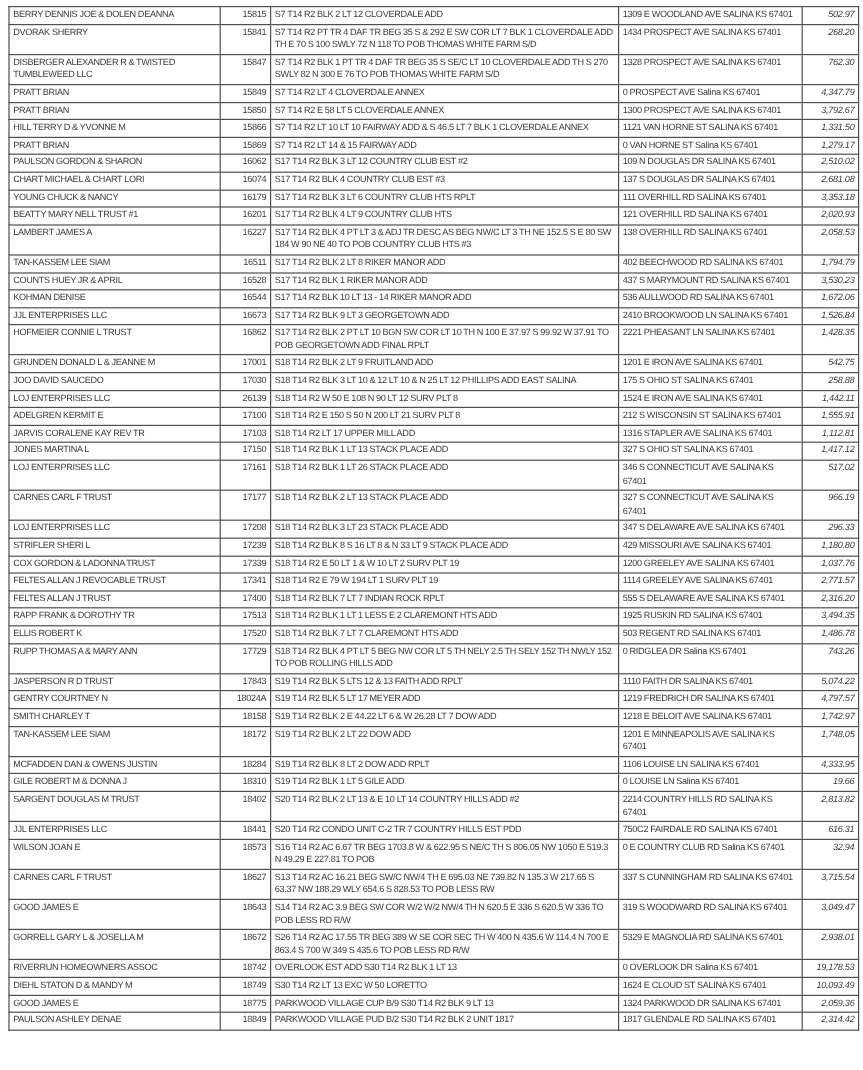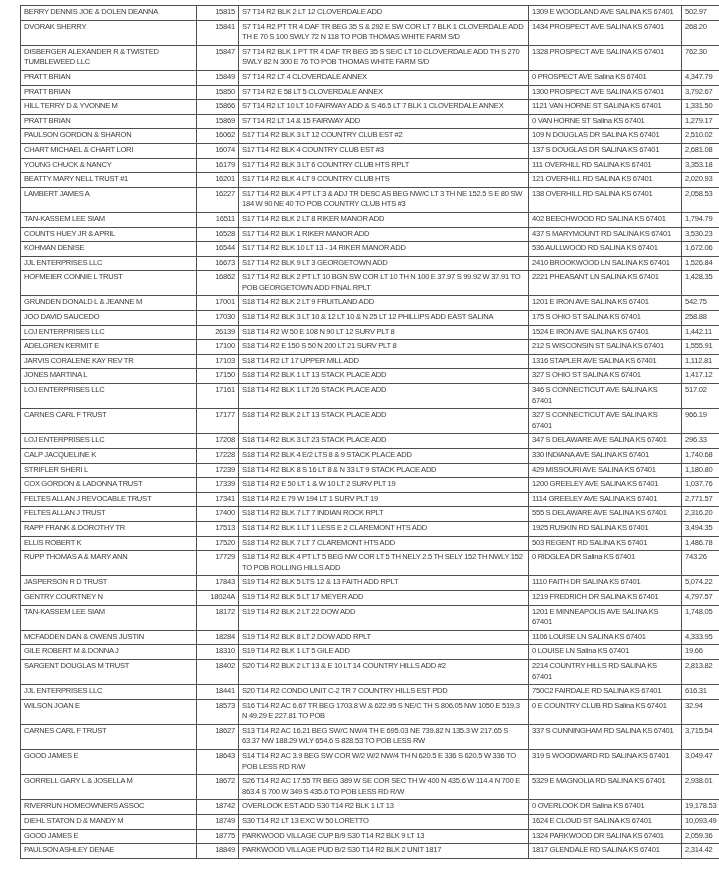--- a/index.html
+++ b/index.html
@@ -6,21 +6,21 @@
     margin:0;
     padding:0;
     background:#ffffff;
     width:719px;
     font-family:"Liberation Sans",sans-serif;
   }
   .page{
     width:719px;
     height:892px;
     box-sizing:border-box;
-    padding:5px 4px 0 20px;
+    padding:5px 4px 0 7px;
     background:#ffffff;
     overflow:hidden;
   }
   table.roll{
     border-collapse:collapse;
     table-layout:fixed;
     width:708px;
   }
   table.roll td{
     border:1px solid #4f4f4f;
@@ -28,21 +28,21 @@
     font-size:7.6px;
     line-height:10.6px;
     letter-spacing:-0.25px;
     color:#3a3a3a;
     padding:1px 3px 2px 3px;
     vertical-align:top;
     overflow:hidden;
     word-spacing:-0.2px;
   }
   td.c-id{text-align:right;padding-right:4px;}
-  td.c-amt{text-align:left;}
+  td.c-amt{text-align:right;font-style:italic;}
 </style>
 </head>
 <body>
 
 <div class="page">
   <table class="roll">
     <colgroup>
       <col style="width:176px">
       <col style="width:42px">
       <col style="width:290px">
@@ -226,27 +226,20 @@
     <td class="c-amt">966.19</td>
   </tr>
         <tr>
     <td class="c-name">LOJ ENTERPRISES LLC</td>
     <td class="c-id">17208</td>
     <td class="c-legal">S18 T14 R2 BLK 3 LT 23 STACK PLACE ADD</td>
     <td class="c-addr">347 S DELAWARE AVE SALINA KS 67401</td>
     <td class="c-amt">296.33</td>
   </tr>
         <tr>
-    <td class="c-name">CALP JACQUELINE K</td>
-    <td class="c-id">17228</td>
-    <td class="c-legal">S18 T14 R2 BLK 4 E/2 LTS 8 &amp; 9 STACK PLACE ADD</td>
-    <td class="c-addr">330 INDIANA AVE SALINA KS 67401</td>
-    <td class="c-amt">1,740.68</td>
-  </tr>
-        <tr>
     <td class="c-name">STRIFLER SHERI L</td>
     <td class="c-id">17239</td>
     <td class="c-legal">S18 T14 R2 BLK 8 S 16 LT 8 &amp; N 33 LT 9 STACK PLACE ADD</td>
     <td class="c-addr">429 MISSOURI AVE SALINA KS 67401</td>
     <td class="c-amt">1,180.80</td>
   </tr>
         <tr>
     <td class="c-name">COX GORDON &amp; LADONNA TRUST</td>
     <td class="c-id">17339</td>
     <td class="c-legal">S18 T14 R2 E 50 LT 1 &amp; W 10 LT 2 SURV PLT 19</td>
@@ -296,20 +289,27 @@
     <td class="c-amt">5,074.22</td>
   </tr>
         <tr>
     <td class="c-name">GENTRY COURTNEY N</td>
     <td class="c-id">18024A</td>
     <td class="c-legal">S19 T14 R2 BLK 5 LT 17 MEYER ADD</td>
     <td class="c-addr">1219 FREDRICH DR SALINA KS 67401</td>
     <td class="c-amt">4,797.57</td>
   </tr>
         <tr>
+    <td class="c-name">SMITH CHARLEY T</td>
+    <td class="c-id">18158</td>
+    <td class="c-legal">S19 T14 R2 BLK 2 E 44.22 LT 6 &amp; W 26.28 LT 7 DOW ADD</td>
+    <td class="c-addr">1218 E BELOIT AVE SALINA KS 67401</td>
+    <td class="c-amt">1,742.97</td>
+  </tr>
+        <tr>
     <td class="c-name">TAN-KASSEM LEE SIAM</td>
     <td class="c-id">18172</td>
     <td class="c-legal">S19 T14 R2 BLK 2 LT 22 DOW ADD</td>
     <td class="c-addr">1201 E MINNEAPOLIS AVE SALINA KS 67401</td>
     <td class="c-amt">1,748.05</td>
   </tr>
         <tr>
     <td class="c-name">MCFADDEN DAN &amp; OWENS JUSTIN</td>
     <td class="c-id">18284</td>
     <td class="c-legal">S19 T14 R2 BLK 8 LT 2 DOW ADD RPLT</td>

